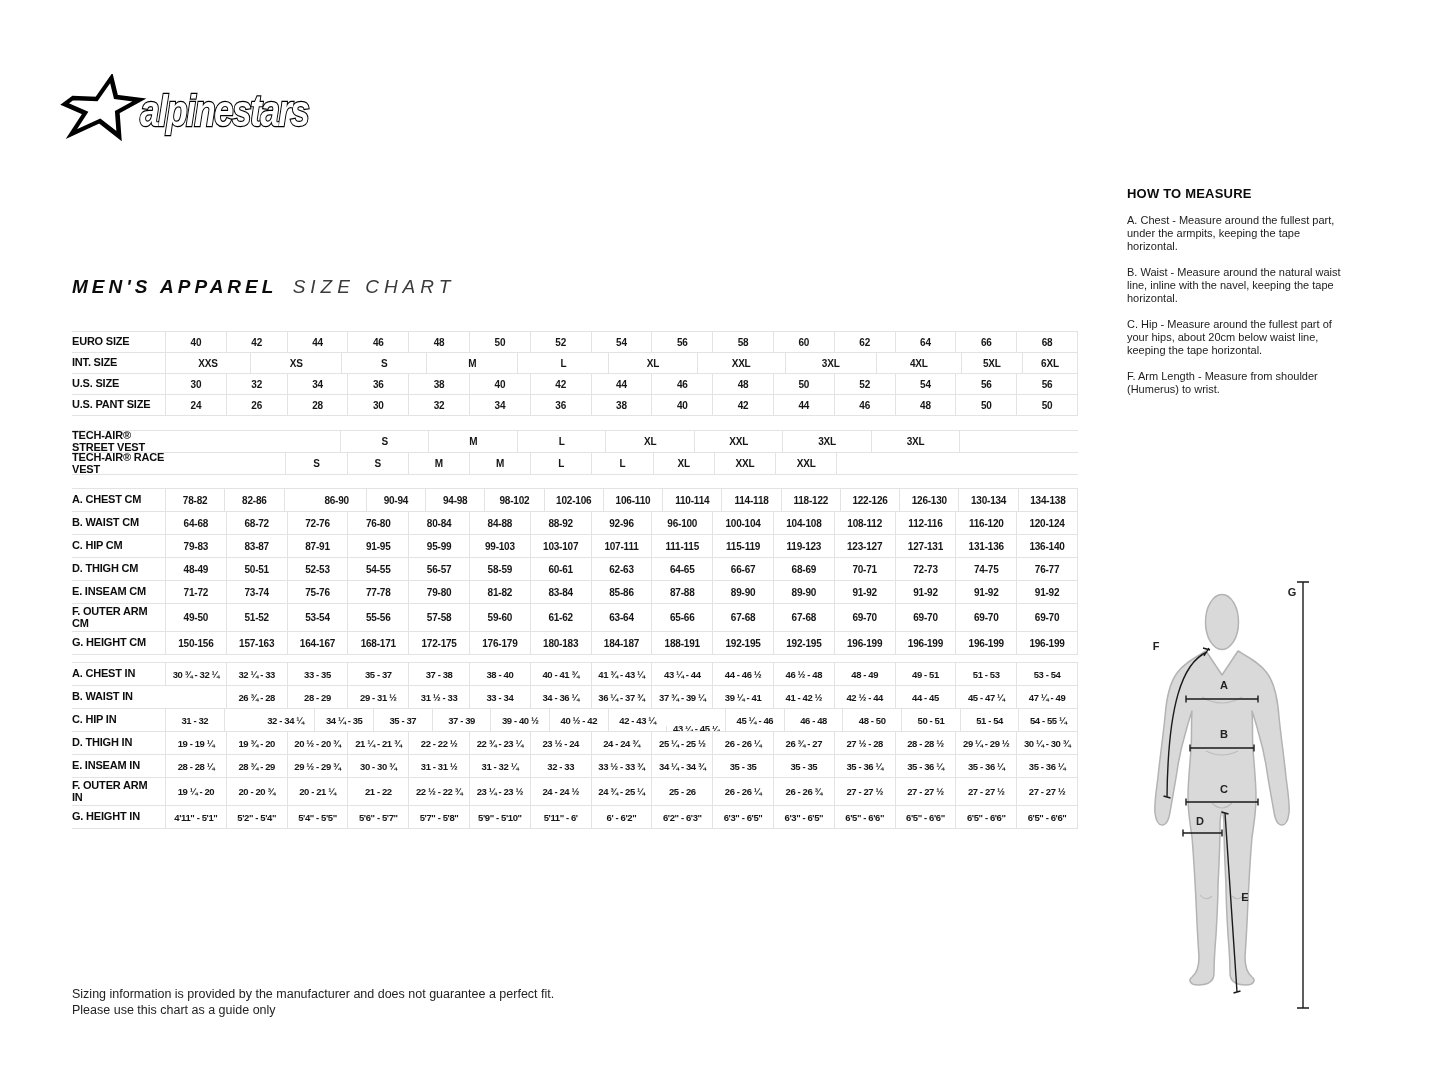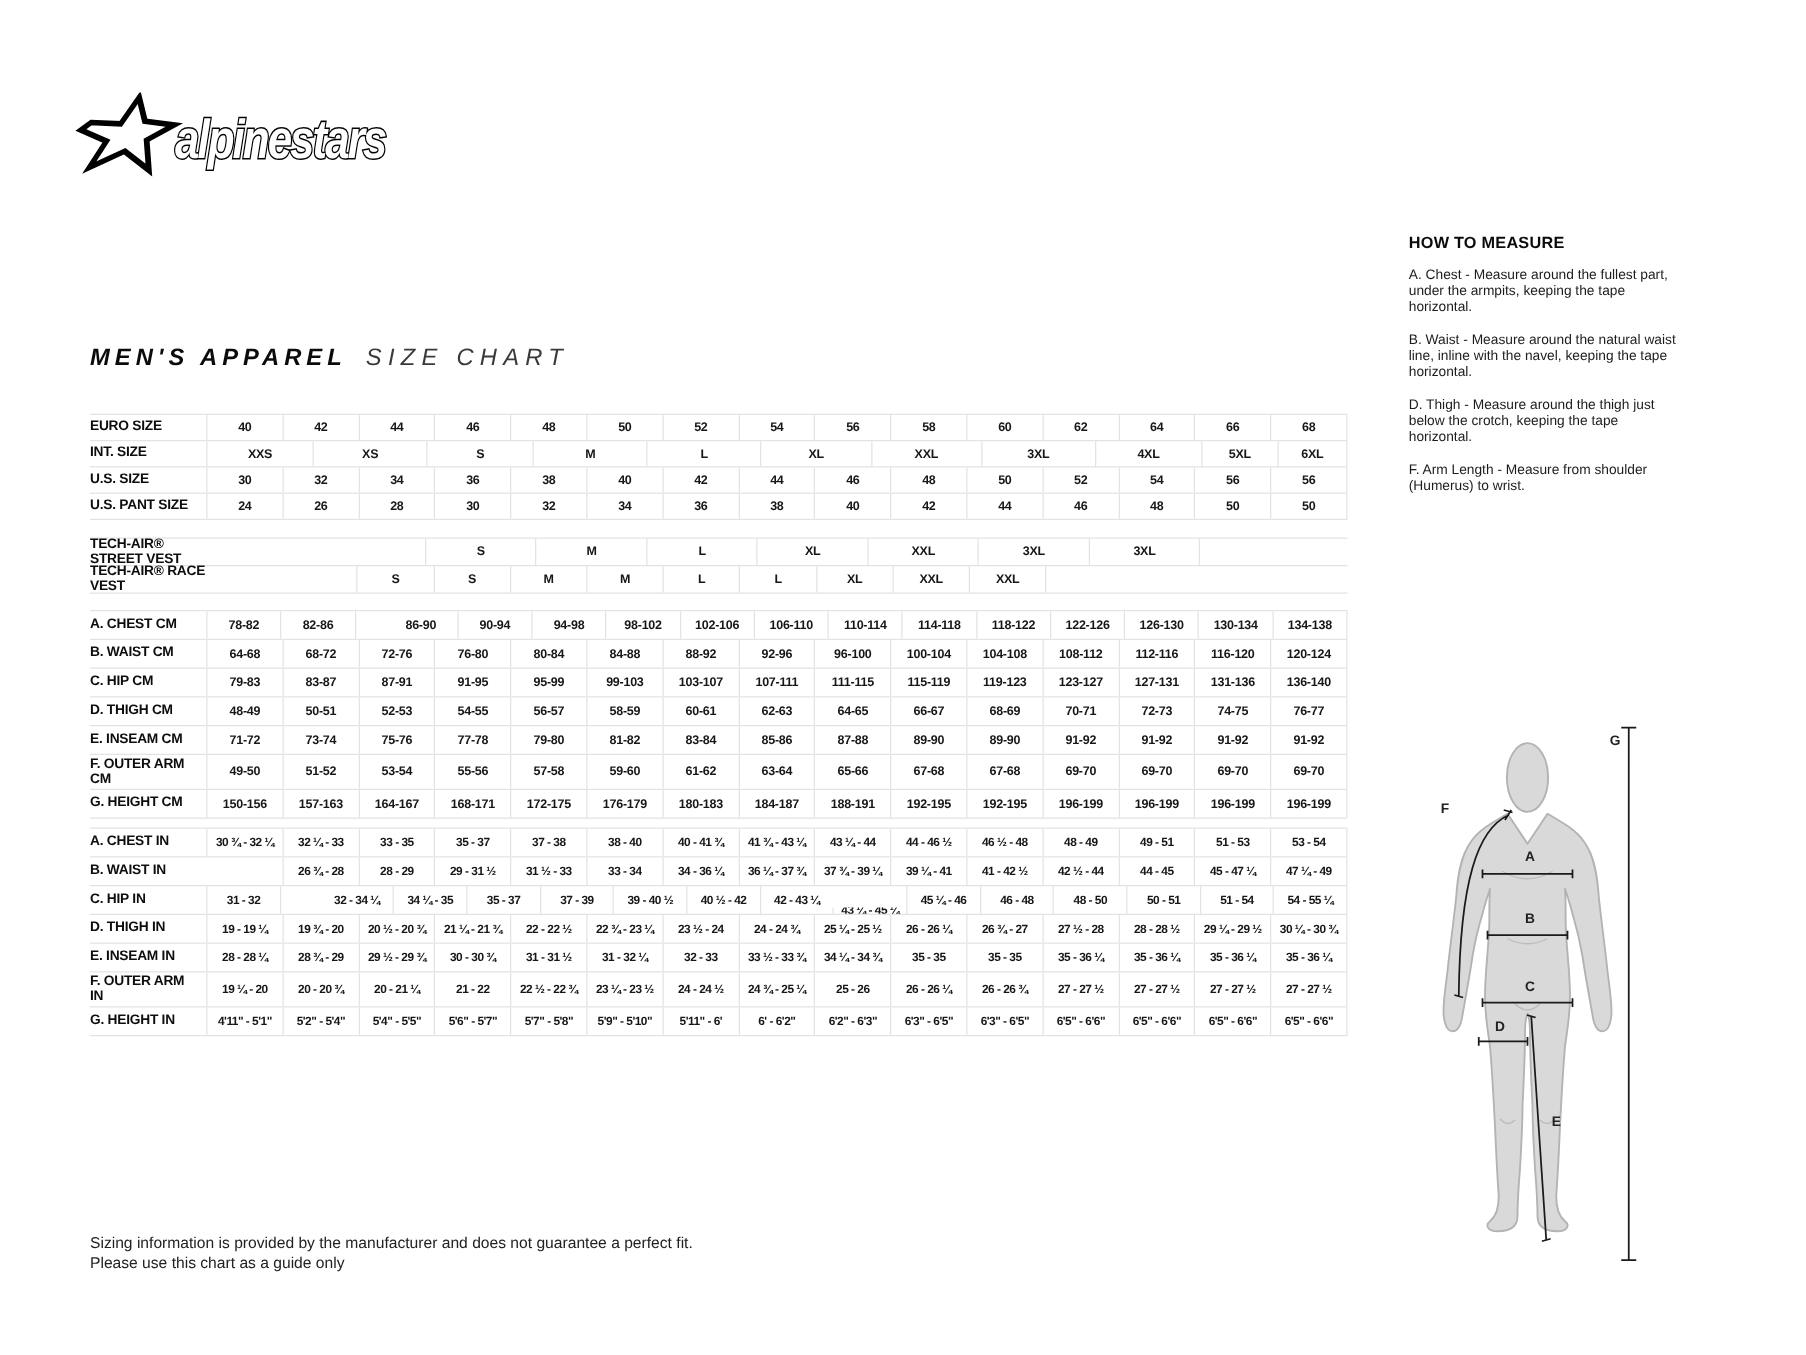--- a/index.html
+++ b/index.html
@@ -465,21 +465,21 @@
         </div>
       </div>
     </div>
 </div>
 
 <div class="measure-panel">
   <h2>HOW TO MEASURE</h2>
   <div id="measure-paras">
       <div class="para">A. Chest - Measure around the fullest part, under the armpits, keeping the tape horizontal.</div>
       <div class="para">B. Waist - Measure around the natural waist line, inline with the navel, keeping the tape horizontal.</div>
-      <div class="para">D. Thigh - Measure around the thigh just below the crotch, keeping the tape horizontal.</div>
+      <div class="para">C. Hip - Measure around the fullest part of your hips, about 20cm below waist line, keeping the tape horizontal.</div>
       <div class="para">F. Arm Length - Measure from shoulder (Humerus) to wrist.</div>
     </div>
 </div>
 
 <div class="diagram">
   <svg width="200" height="455" viewBox="0 0 200 455">
     <g>
       <ellipse cx="82" cy="57" rx="16.5" ry="27.5" fill="#d9d9d9" stroke="#b3b3b3" stroke-width="1.5"></ellipse>
       <path fill="#d9d9d9" stroke="#b3b3b3" stroke-width="1.5" stroke-linejoin="round" d="
         M 66 86 L 82 110 L 98 86

